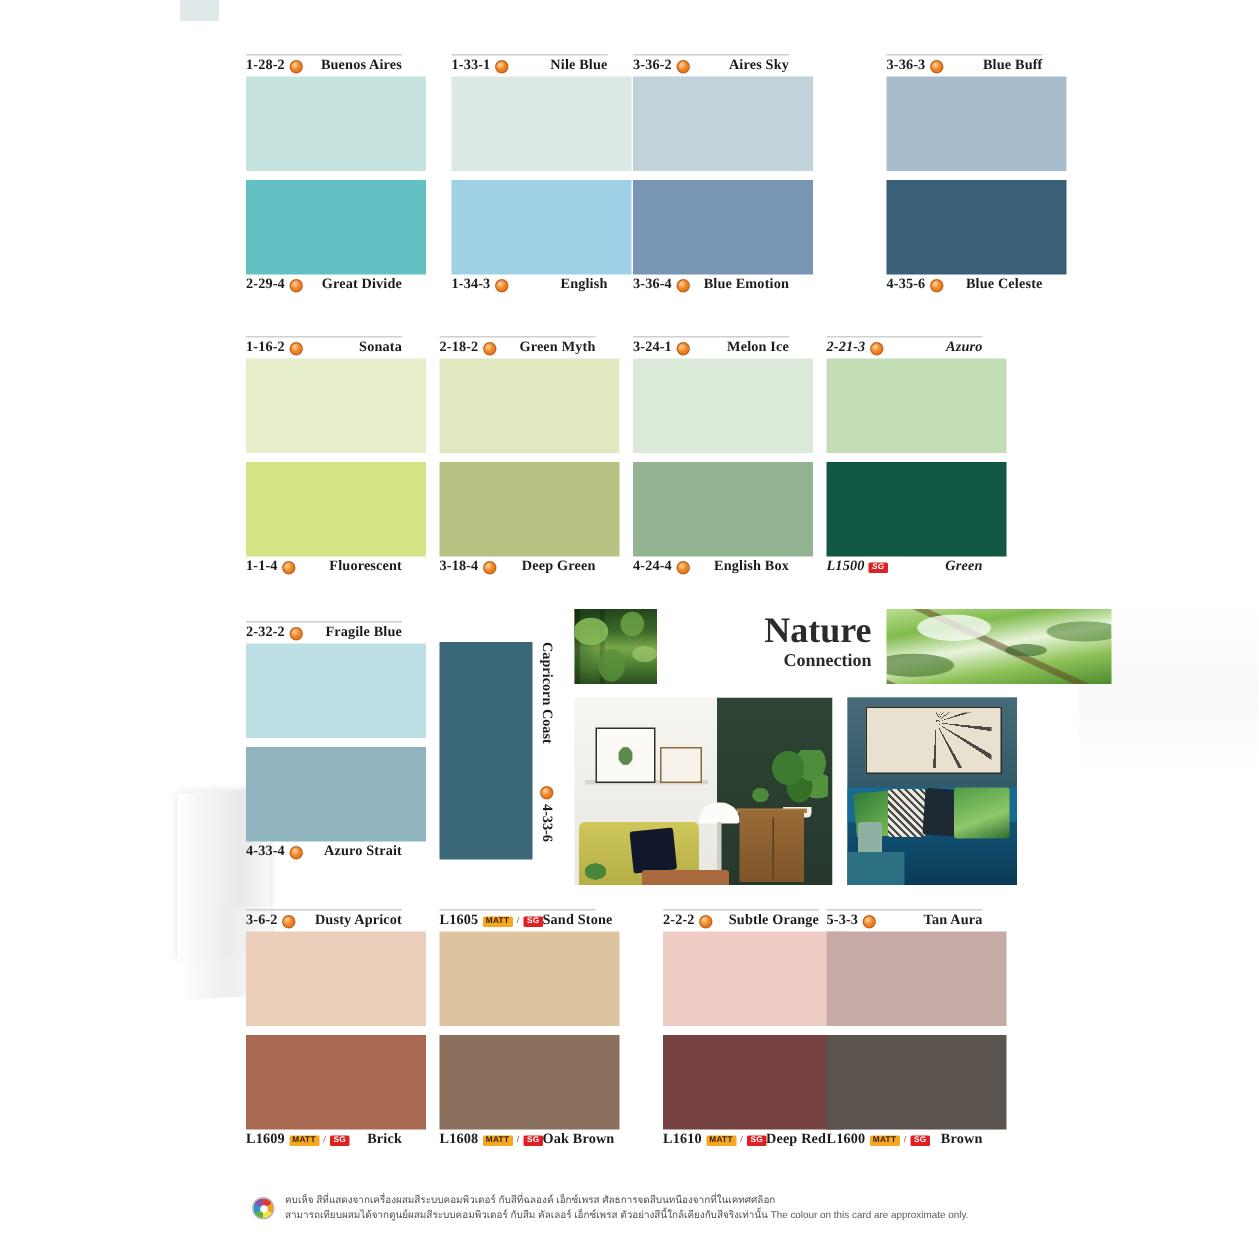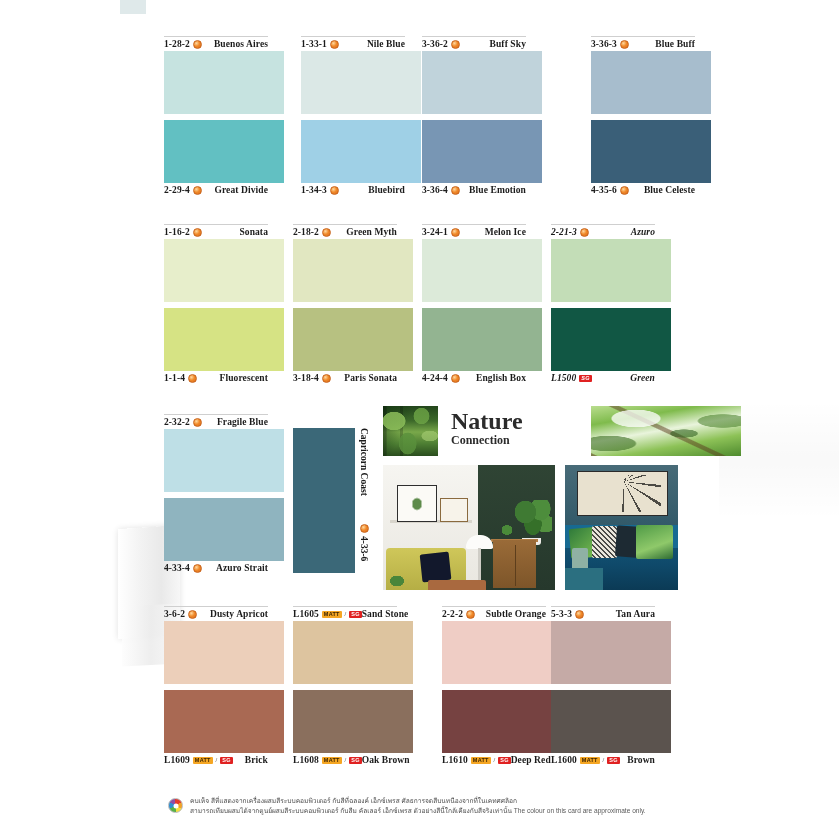--- a/index.html
+++ b/index.html
@@ -110,21 +110,21 @@
   .nature-thumb::after{
     content:"";position:absolute;inset:0;
     background:
       radial-gradient(ellipse at 20% 30%, rgba(140,190,90,.85) 0 18%, rgba(0,0,0,0) 19%),
       radial-gradient(ellipse at 70% 20%, rgba(110,165,70,.8) 0 14%, rgba(0,0,0,0) 15%),
       radial-gradient(ellipse at 45% 75%, rgba(90,145,60,.8) 0 20%, rgba(0,0,0,0) 21%),
       radial-gradient(ellipse at 85% 60%, rgba(160,200,110,.7) 0 12%, rgba(0,0,0,0) 13%),
       linear-gradient(90deg, rgba(0,0,0,.25) 0 6%, rgba(0,0,0,0) 7% 30%, rgba(0,0,0,.2) 31% 36%, rgba(0,0,0,0) 37%);
   }
   .nature-text{
-    position:absolute;left:68px;top:2px;width:130px;text-align:left;
+    position:absolute;left:68px;top:2px;width:130px;text-align:right;
   }
   .nature-title{
     font-family:"Liberation Serif", serif;
     font-weight:bold;font-size:24px;color:#2b2b2b;line-height:26px;
   }
   .nature-sub{
     font-family:"Liberation Serif", serif;
     font-weight:bold;font-size:12px;color:#2b2b2b;line-height:13px;
   }
   .nature-wide{
@@ -257,30 +257,30 @@
           <span class="name">Nile Blue</span>
         </div>
         <div class="swatch" style="background:#dbe8e6;"></div>
         <div class="gap"></div>
         <div class="swatch" style="background:#9fd0e6;"></div>
         <div class="label-row">
           <span class="code">
             <span>1-34-3</span>
             <span class="dot"></span>
           </span>
-          <span class="name">Bluebird</span>
+          <span class="name">English</span>
         </div>
       </div>
       <div class="col" style="left:258px;top:0;">
         <div class="label-row sep">
           <span class="code">
             <span>3-36-2</span>
             <span class="dot"></span>
           </span>
-          <span class="name">Buff Sky</span>
+          <span class="name">Aires Sky</span>
         </div>
         <div class="swatch" style="background:#c0d3db;"></div>
         <div class="gap"></div>
         <div class="swatch" style="background:#7896b4;"></div>
         <div class="label-row">
           <span class="code">
             <span>3-36-4</span>
             <span class="dot"></span>
           </span>
           <span class="name">Blue Emotion</span>
@@ -336,21 +336,21 @@
           <span class="name">Green Myth</span>
         </div>
         <div class="swatch" style="background:#e1e7c1;"></div>
         <div class="gap"></div>
         <div class="swatch" style="background:#b7c181;"></div>
         <div class="label-row">
           <span class="code">
             <span>3-18-4</span>
             <span class="dot"></span>
           </span>
-          <span class="name">Paris Sonata</span>
+          <span class="name">Deep Green</span>
         </div>
       </div>
       <div class="col" style="left:258px;top:0;">
         <div class="label-row sep">
           <span class="code">
             <span>3-24-1</span>
             <span class="dot"></span>
           </span>
           <span class="name">Melon Ice</span>
         </div>

